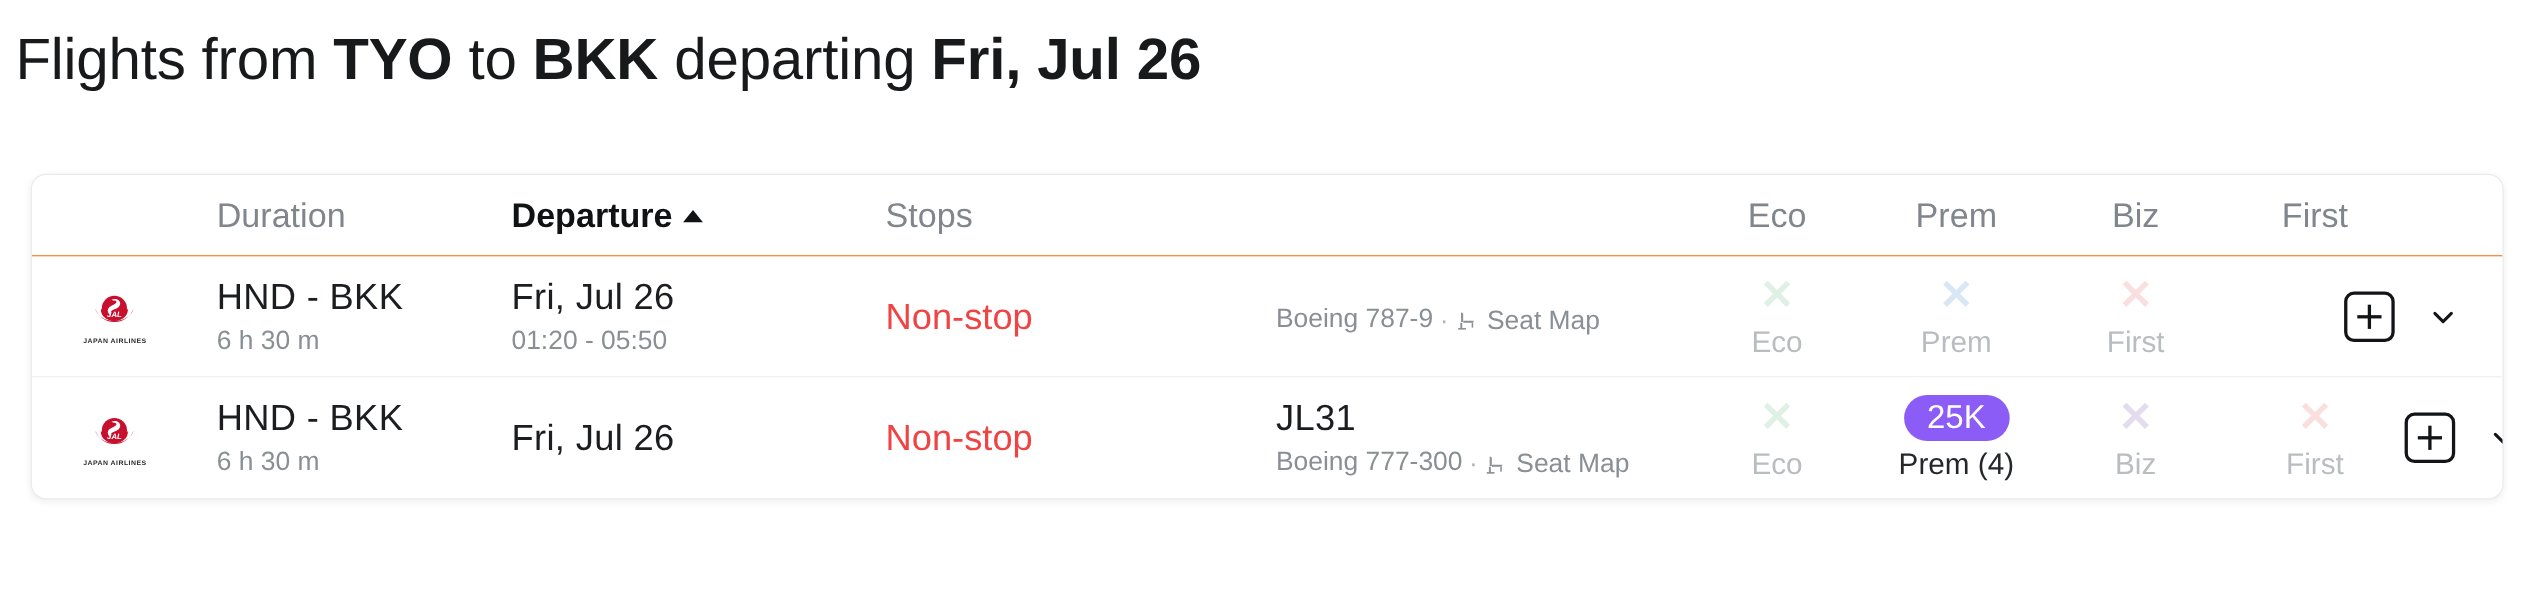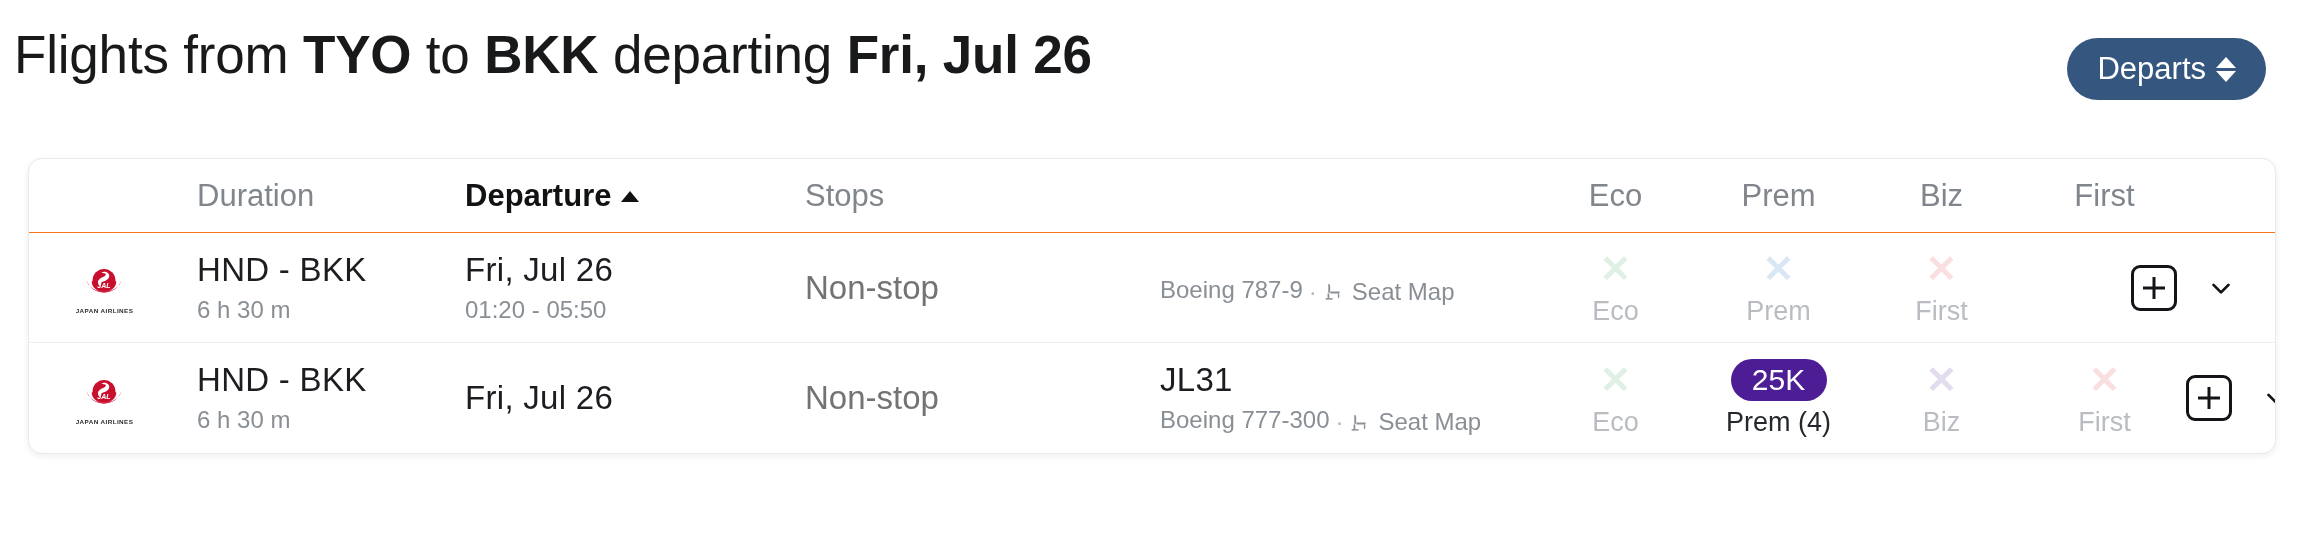--- a/index.html
+++ b/index.html
@@ -149,21 +149,21 @@
   }
   .secondary {
     font-size: 24px;
     color: #898f95;
     line-height: 32px;
     margin-top: 4px;
     white-space: nowrap;
   }
   .stops-text {
     font-size: 33px;
-    color: #737373;
+    color: #ef4444;
     white-space: nowrap;
   }
   .flight-sub {
     display: flex;
     align-items: flex-end;
     gap: 6px;
     margin-top: 4px;
   }
   .dot-sep { color: #b0b5ba; font-size: 24px; }
   .seatmap-link {
@@ -265,27 +265,20 @@
   .chevron-btn svg { display: block; }
 </style>
 </head>
 <body>
 
 <div class="header">
   <div class="page-title">
     <span>Flights from </span><span class="strong">TYO</span><span class="sep"> to </span><span class="strong">BKK</span><span class="sep"> departing </span><span class="strong">Fri, Jul 26</span>
   </div>
 
-  <button class="departs-button">
-    <span>Departs</span>
-    <span class="sort-updown">
-      <span class="tri-up"></span>
-      <span class="tri-down"></span>
-    </span>
-  </button>
 </div>
 
 <div class="results-card">
 
   <div class="row head-row">
     <div class="c-logo"></div>
     <div class="c-duration">
       <span class="col-head">Duration</span>
     </div>
     <div class="c-departure">
@@ -436,21 +429,21 @@
 
     <div class="c-cab">
       <div class="cab-cell">
         <span class="cab-x" style="color:#dff0e4">✕</span>
         <span class="cab-label">Eco</span>
       </div>
     </div>
 
     <div class="c-cab">
       <div class="cab-cell">
-        <span class="cab-pill" style="background:#4c1d95">25K</span>
+        <span class="cab-pill" style="background:#8b5cf6">25K</span>
         <span class="cab-label avail">Prem (4)</span>
       </div>
     </div>
 
     <div class="c-cab">
       <div class="cab-cell">
         <span class="cab-x" style="color:#e3dcee">✕</span>
         <span class="cab-label">Biz</span>
       </div>
     </div>

